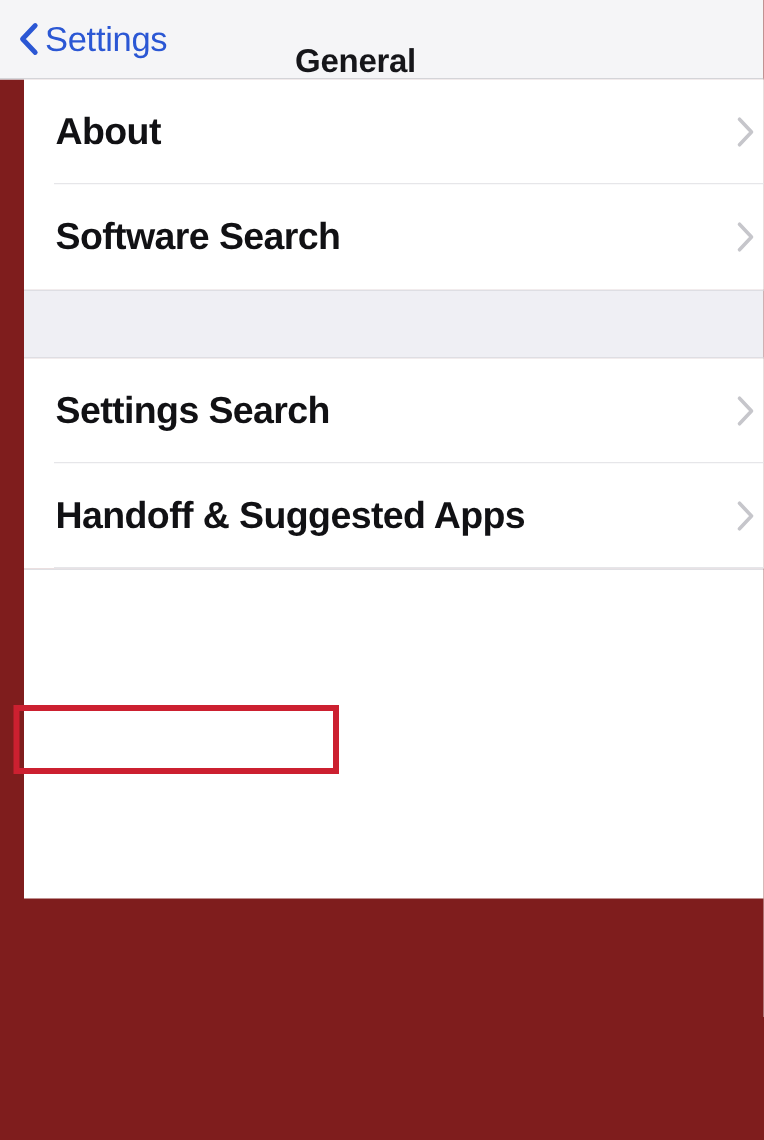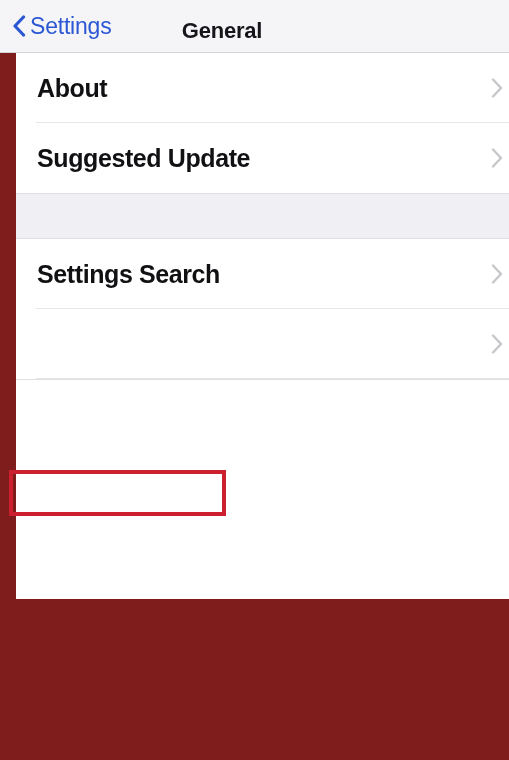--- a/index.html
+++ b/index.html
@@ -56,31 +56,32 @@
     font-weight: 400;
     color: #2B57D4;
     letter-spacing: -0.2px;
     line-height: 1;
     white-space: nowrap;
   }
 
   .nav-title {
     position: absolute;
     left: 0;
-    top: 5px;
+    top: 15px;
     width: 444px;
     height: 52px;
     display: flex;
     align-items: center;
     justify-content: center;
     font-size: 22px;
     font-weight: 700;
     color: #16161A;
     letter-spacing: -0.2px;
     pointer-events: none;
+    padding-left: 15px;
   }
 
   
   .table {
     position: absolute;
     left: 16px;
     top: 53px;
     width: 509px;
   }
 
@@ -183,41 +184,42 @@
     <div class="group">
 
       <div class="row sep">
         <span class="row-label">About</span>
         <svg class="row-disclosure" viewBox="0 0 12 21" aria-hidden="true">
           <polyline points="2,2 10,10.5 2,19" fill="none" stroke="#C6C6CB" stroke-width="2.4" stroke-linecap="round" stroke-linejoin="round"></polyline>
         </svg>
       </div>
 
       <div class="row">
-        <span class="row-label">Suggested Update</span>
+        <span class="row-label">Software Search</span>
         <svg class="row-disclosure" viewBox="0 0 12 21" aria-hidden="true">
           <polyline points="2,2 10,10.5 2,19" fill="none" stroke="#C6C6CB" stroke-width="2.4" stroke-linecap="round" stroke-linejoin="round"></polyline>
         </svg>
       </div>
 
     </div>
 
     <div class="group-gap"></div>
 
     <div class="group">
 
 
       <div class="row sep">
         <span class="row-label">Settings Search</span>
         <svg class="row-disclosure" viewBox="0 0 12 21" aria-hidden="true">
           <polyline points="2,2 10,10.5 2,19" fill="none" stroke="#C6C6CB" stroke-width="2.4" stroke-linecap="round" stroke-linejoin="round"></polyline>
         </svg>
       </div>
 
       <div class="row sep">
+        <span class="row-label">Handoff &amp; Suggested Apps</span>
         <svg class="row-disclosure" viewBox="0 0 12 21" aria-hidden="true">
           <polyline points="2,2 10,10.5 2,19" fill="none" stroke="#C6C6CB" stroke-width="2.4" stroke-linecap="round" stroke-linejoin="round"></polyline>
         </svg>
       </div>
 
 
     </div>
 
     <div class="group-end"></div>
     <div class="filler"></div>

